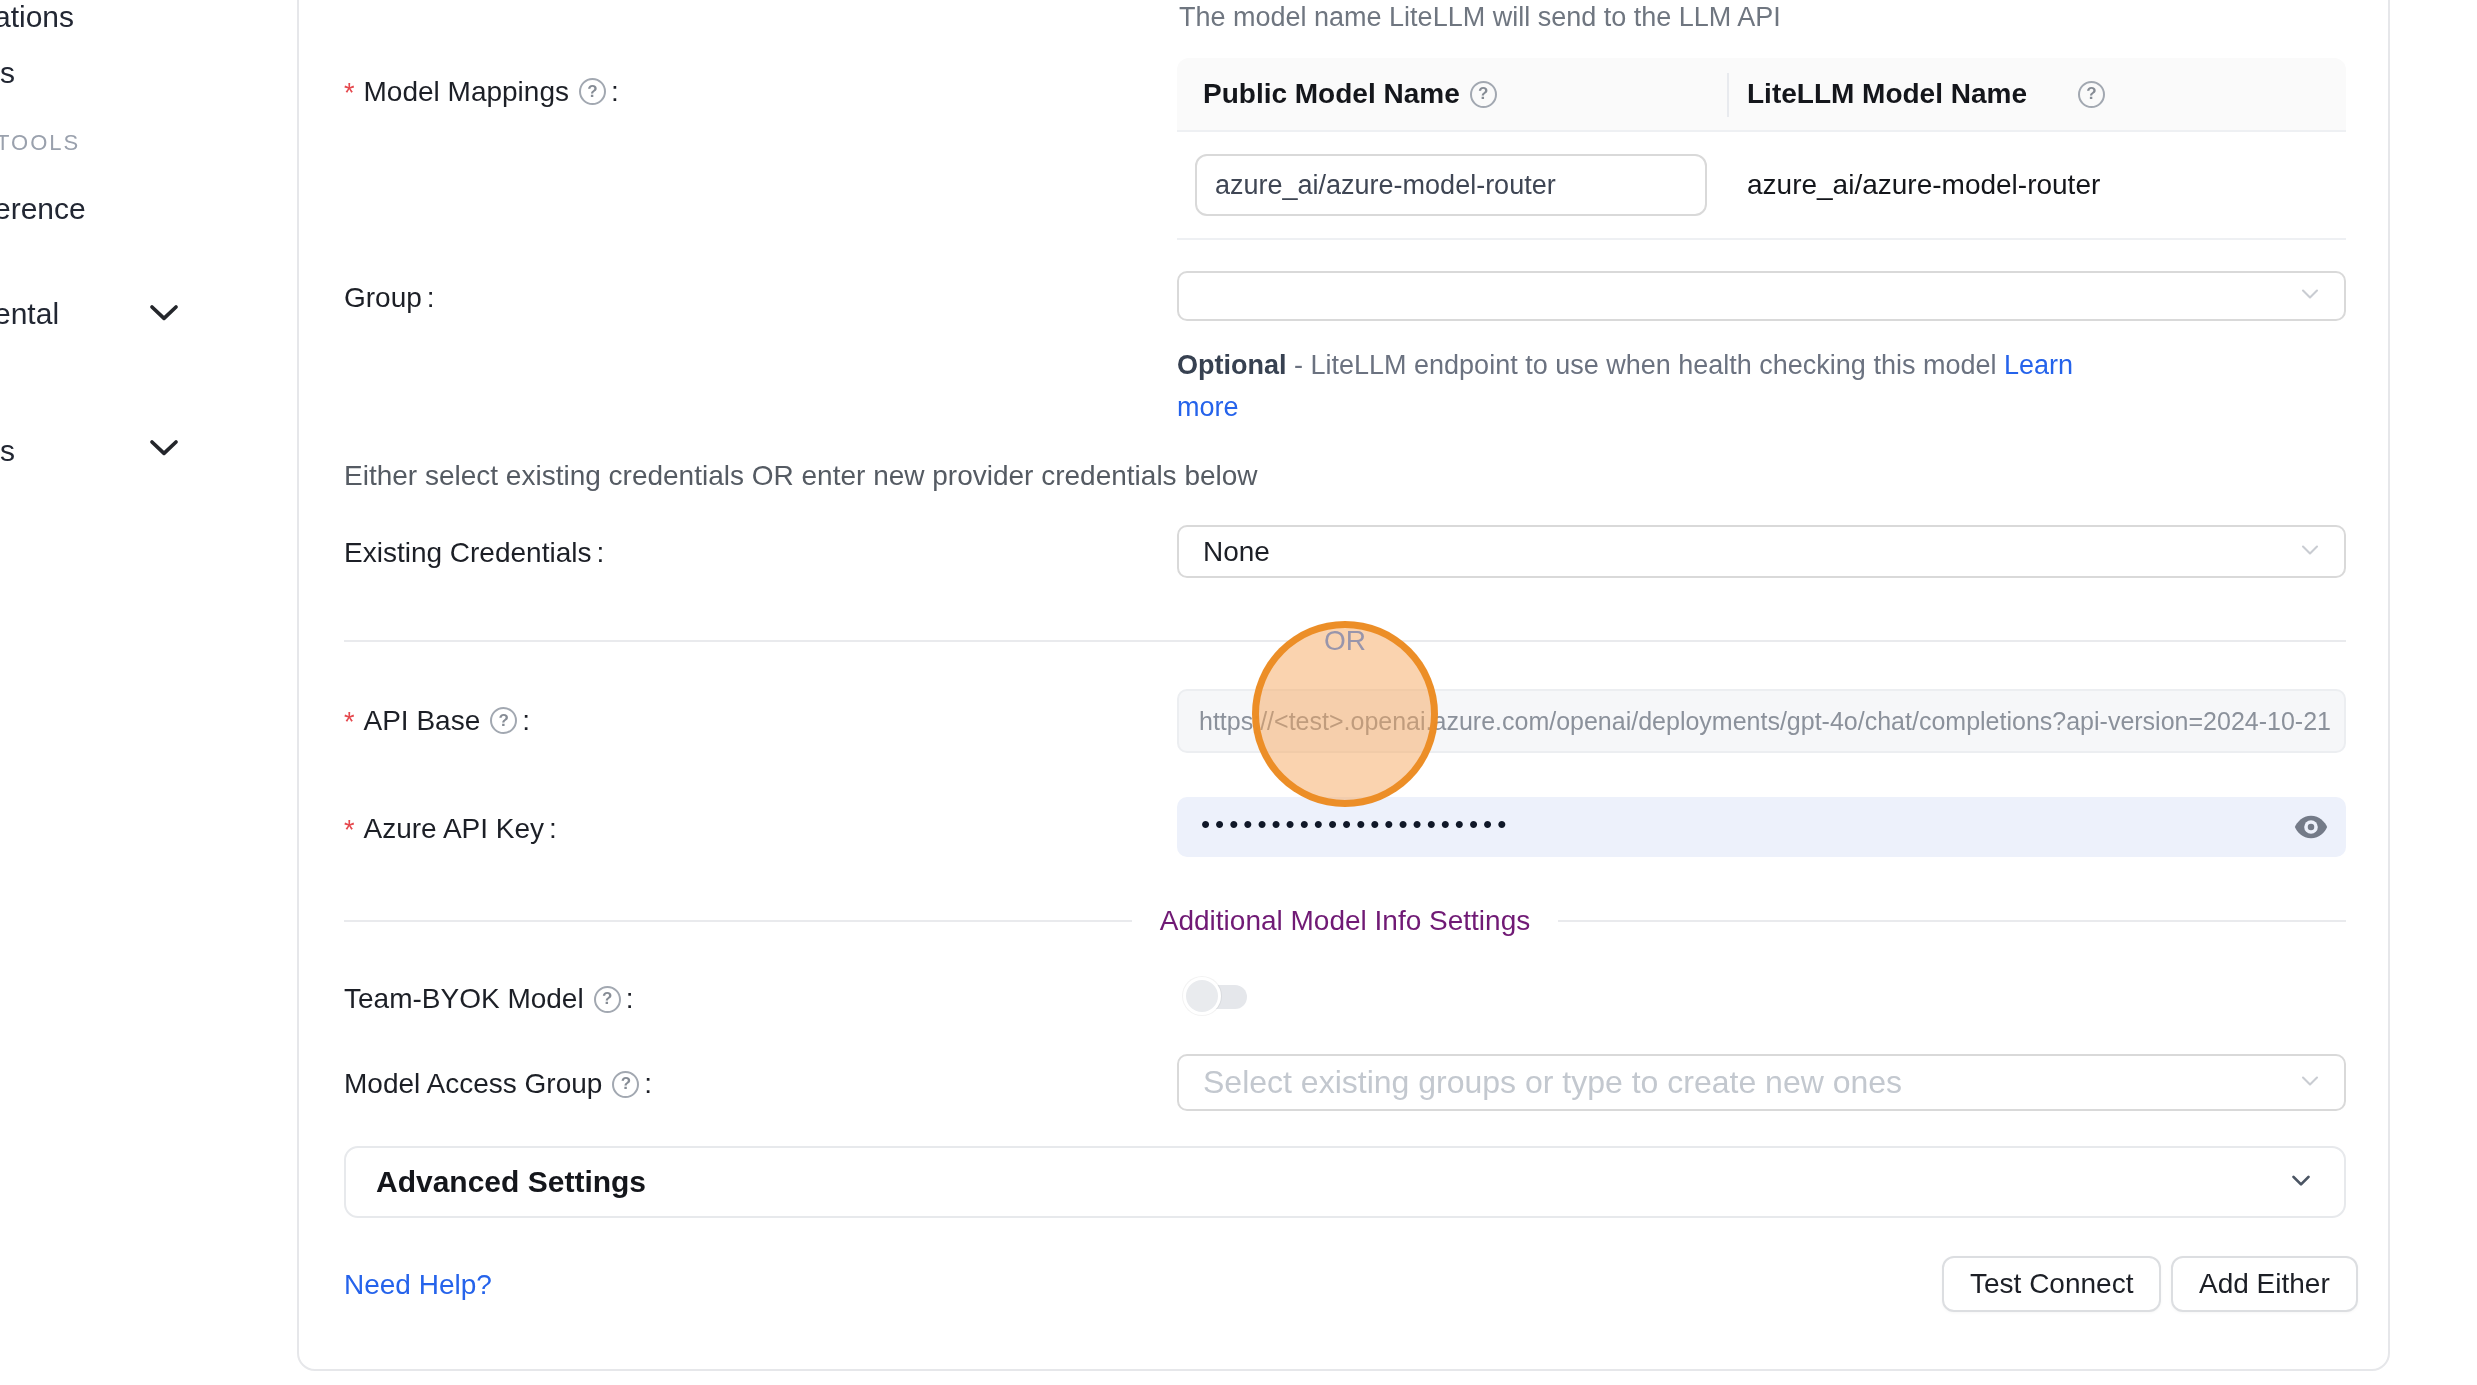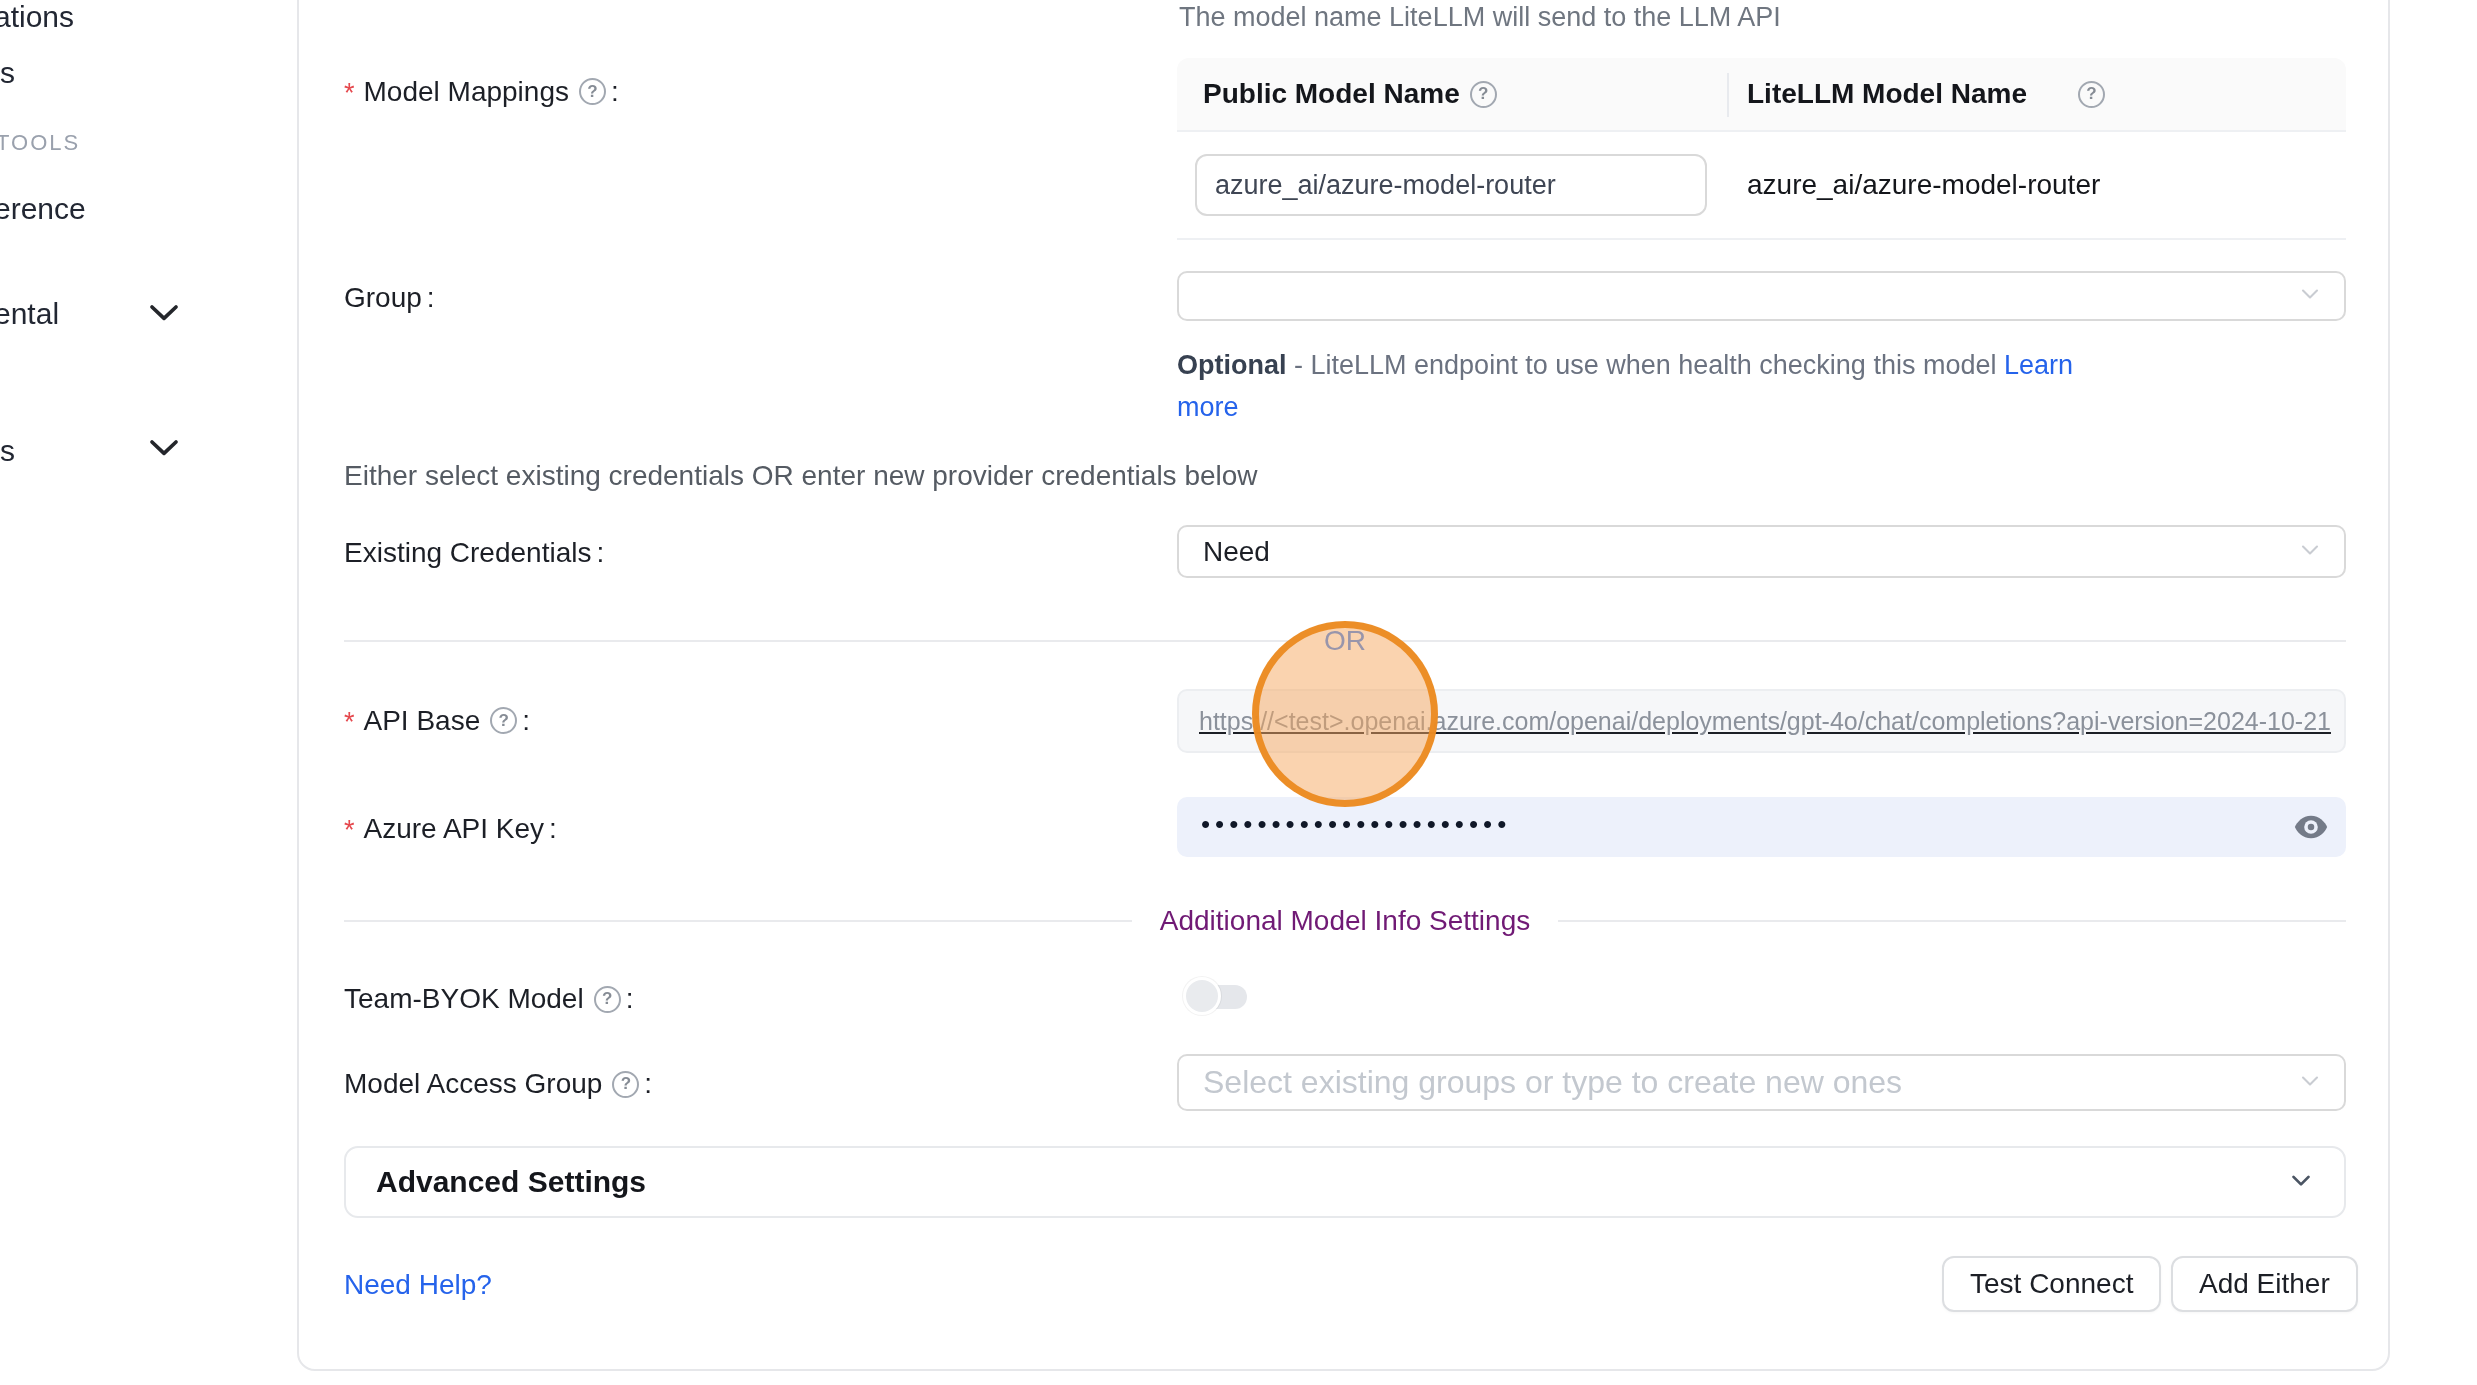--- a/index.html
+++ b/index.html
@@ -74,21 +74,21 @@
   .txt-divider { display: flex; align-items: center; height: 40px; }
   .txt-divider .line { flex: 1; height: 2px; background: #e9eaed; }
   .txt-divider .dtext { margin: 0 28px; font-size: 28px; white-space: nowrap; }
   .or-color { color: #3b82f6; }
   .section-color { color: #701a75; }
 
   
   .apibase-input {
     left: 1177px; top: 689px; width: 1169px; height: 64px;
     background: #f6f7f9; border: 2px solid #eceef1; border-radius: 10px;
-    display: flex; align-items: center; overflow: hidden; text-decoration: underline;
+    display: flex; align-items: center; overflow: hidden;
   }
   .apibase-input .ph { padding: 0 20px; font-size: 25px; color: #8b919b; white-space: nowrap; }
   .key-input {
     left: 1177px; top: 797px; width: 1169px; height: 60px;
     background: #edf1fb; border-radius: 10px; display: flex; align-items: center; position: absolute;
   }
   .key-dots { padding-left: 24px; font-size: 26px; letter-spacing: 5px; color: #101828; margin-top: -6px; }
   .eye-btn { position: absolute; right: 18px; top: 50%; transform: translateY(-50%); background: none; border: none; cursor: pointer; line-height: 0; }
 
   
@@ -199,21 +199,21 @@
   <b>Optional</b><span> - LiteLLM endpoint to use when health checking this model </span><a>Learn more</a>
 </div>
 
 <div class="abs note-text" style="left:344px; top:460px;">Either select existing credentials OR enter new provider credentials below</div>
 
 <div class="abs frm-label" style="left:344px; top:537px;">
   <span>Existing Credentials</span>
   <span class="colon">:</span>
 </div>
 <div class="abs select-box" style="left:1177px; top:525px; width:1169px; height:53px;">
-  <span class="sel-text">Need</span>
+  <span class="sel-text">None</span>
   <span class="sel-chev">
     <svg width="28" height="28" viewBox="0 0 24 24" fill="none">
         <path d="M6 9 L12 15 L18 9" stroke="#c9ccd2" stroke-width="1.8" stroke-linecap="round" stroke-linejoin="round"></path>
       </svg>
   </span>
 </div>
 
 <div class="abs txt-divider" style="left:344px; top:621px; width:2002px;">
   <span class="line"></span>
   <span class="dtext or-color">OR</span>

